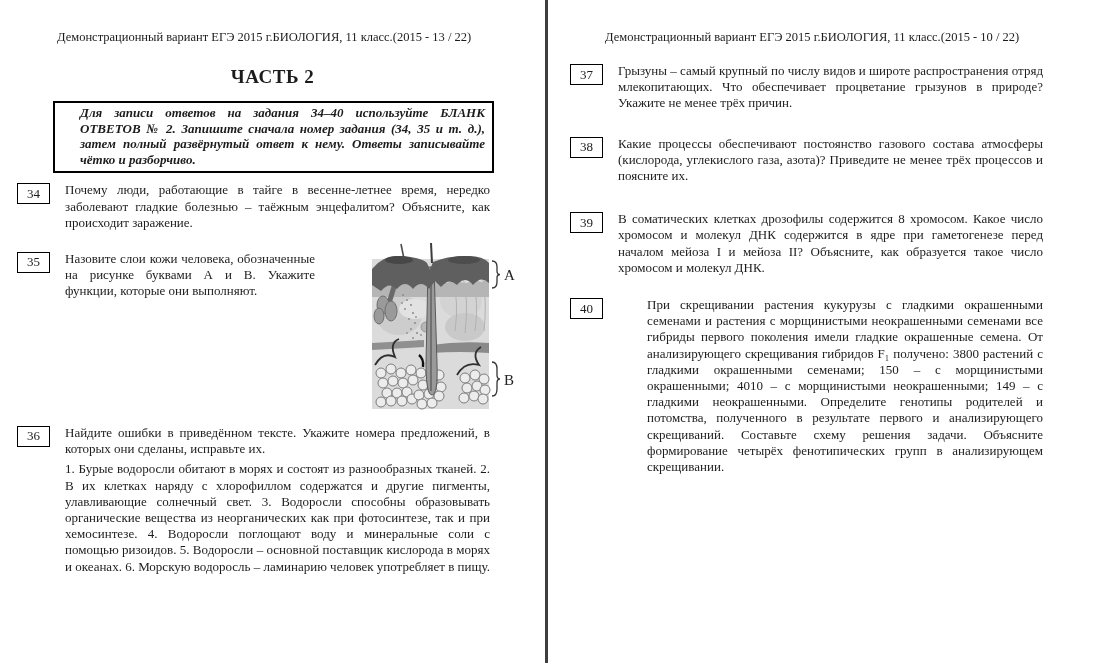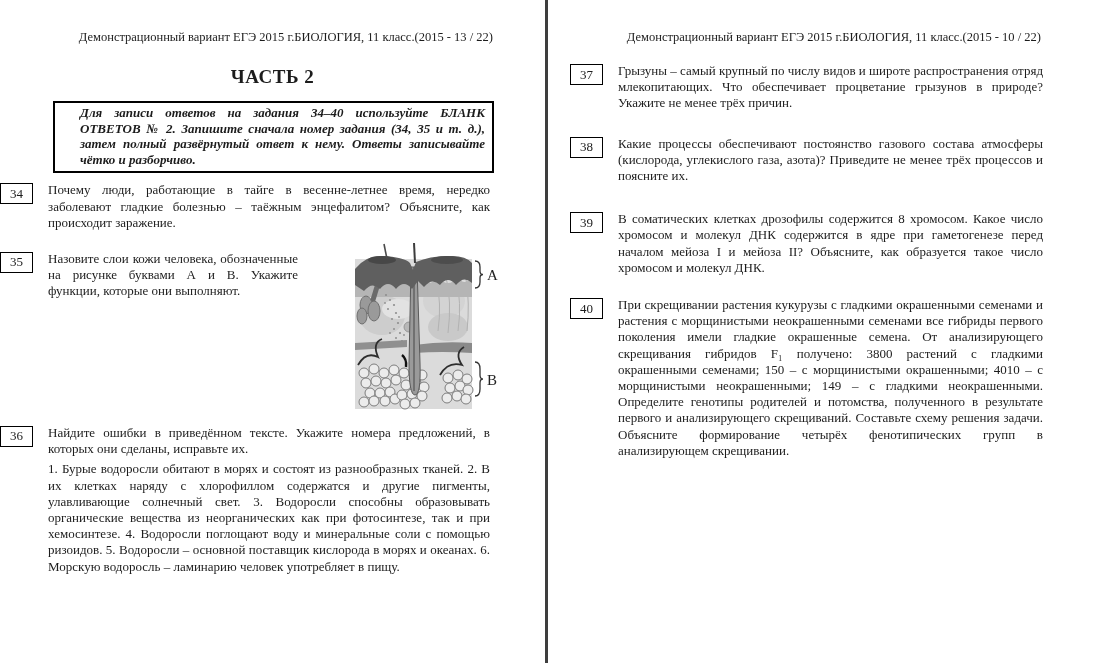--- a/index.html
+++ b/index.html
@@ -8,57 +8,57 @@
     width:1093px; height:663px; overflow:hidden;
     font-family:"Liberation Serif","DejaVu Serif",serif;
     color:#1c1c1c;
   }
   .spread { display:flex; width:1093px; height:663px; background:#fff; }
   .page { width:545px; height:663px; position:relative; background:#fff; }
   .page-right { width:545px; }
   .divider { width:3px; height:663px; background:#3e3e3e; }
 
   .header {
-    display:flex; justify-content:flex-end; align-items:baseline;
+    display:flex; justify-content:flex-start; align-items:baseline;
     margin:30px 52px 0 57px; font-size:12.5px; white-space:nowrap;
   }
   .header span { display:inline-block; }
 
   .part-title {
     text-align:center; font-weight:bold; font-size:19px;
     margin:21px 55px 0 55px; letter-spacing:.5px;
   }
 
   .instruction-box {
     margin:13px 51px 0 53px; border:2px solid #000;
     padding:2px 7px 4px 25px;
     font-weight:bold; font-style:italic; font-size:13px; line-height:15.6px;
     text-align:justify; text-align-last:left;
   }
 
-  .q-row { display:flex; align-items:flex-start; }
+  .q-row { display:flex; align-items:flex-start; padding-left:17px; }
   .page-right .q-row { padding-left:22px; }
   .q-num {
     width:33px; min-width:33px; height:21px; margin-top:1px;
     border:1.5px solid #000;
     display:flex; align-items:center; justify-content:center;
     font-weight:normal; font-size:13px;
   }
   .q-body {
     flex:1; margin-left:15px; margin-right:55px;
     font-size:13px; line-height:16.2px;
     text-align:justify; text-align-last:left;
   }
   .page-right .q-body { margin-right:50px; }
 
   .mt9  { margin-top:9px; }
   .mt14 { margin-top:14px; }
   .mt18 { margin-top:18px; }
   .mt20 { margin-top:20px; }
-  .mt21 { margin-top:21px; }
+  .mt21 { margin-top:21px;gap:29px; }
   .mt24 { margin-top:24px; }
   .mt27 { margin-top:27px; }
 
   .q35-cols { display:flex; align-items:flex-start;gap:40px; }
   .q35-text { width:250px; }
   .q35-fig { margin-left:14px; margin-top:-8px; line-height:0; }
 
   .passage { margin-top:4px; }
 </style>
 </head>

